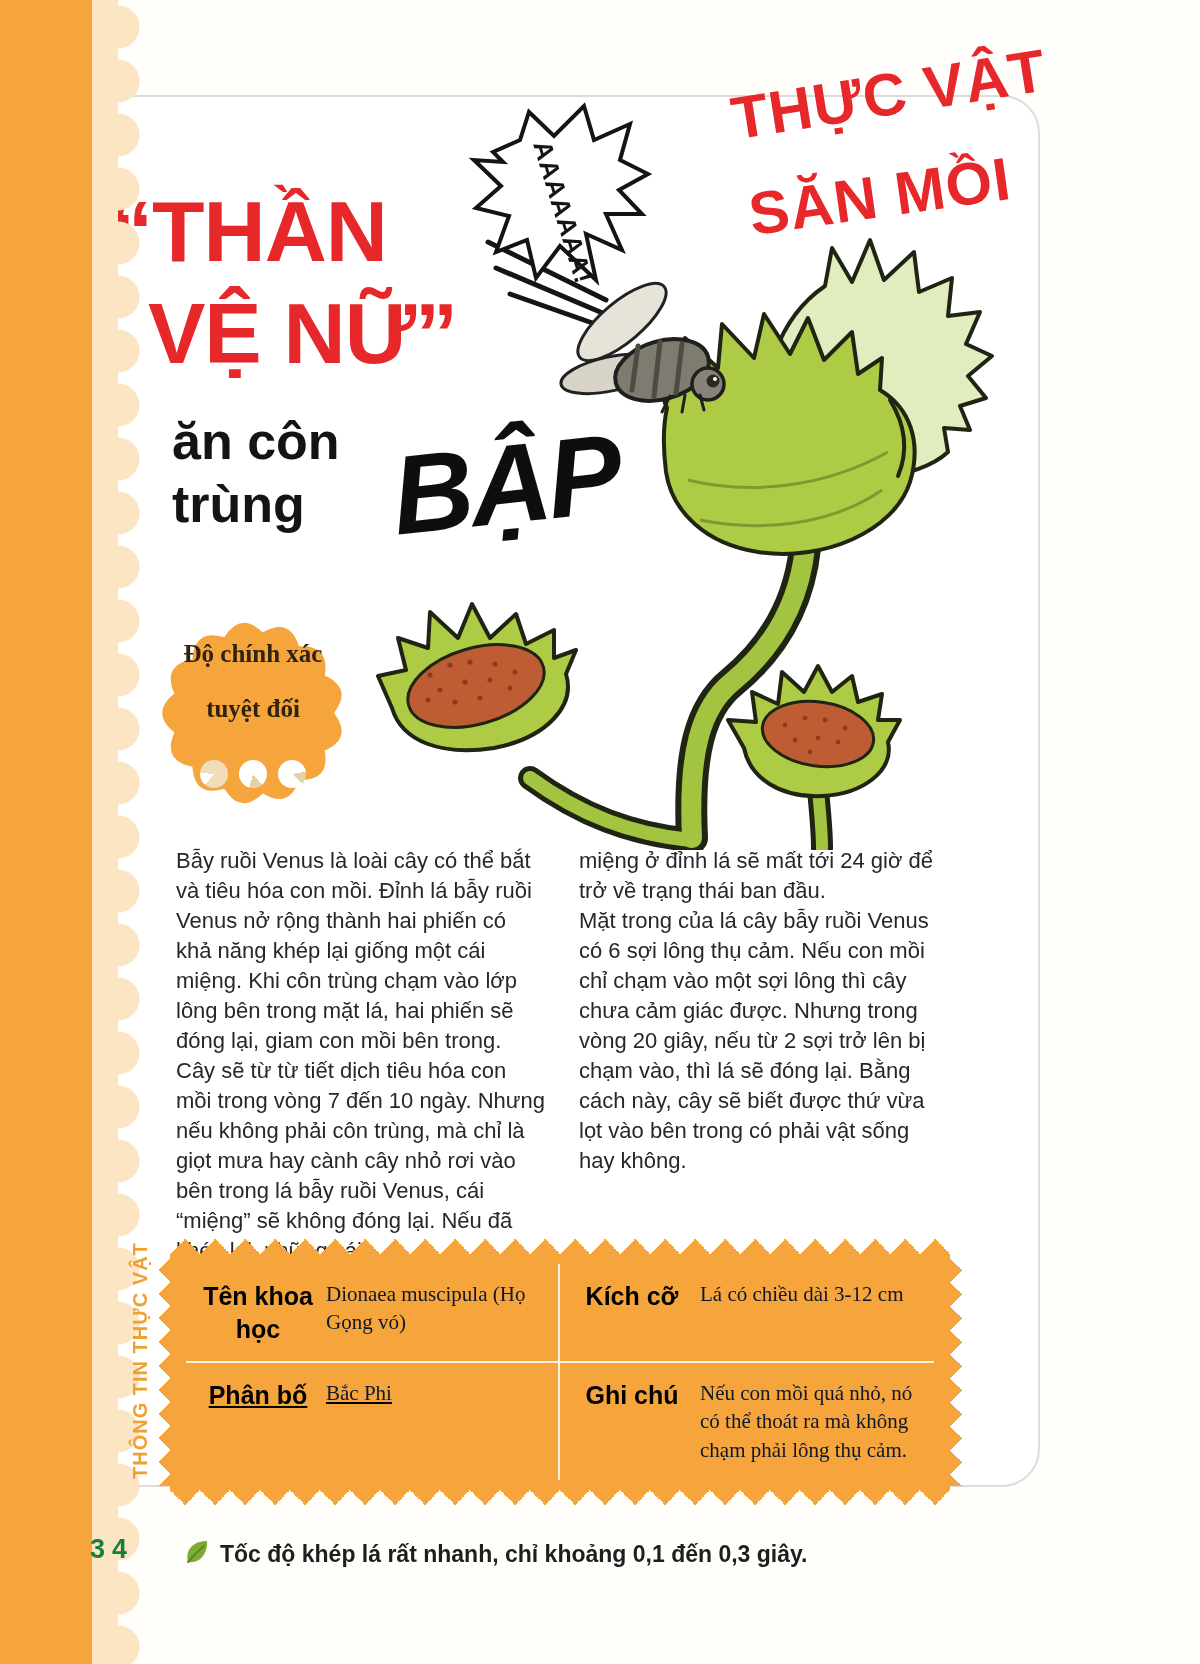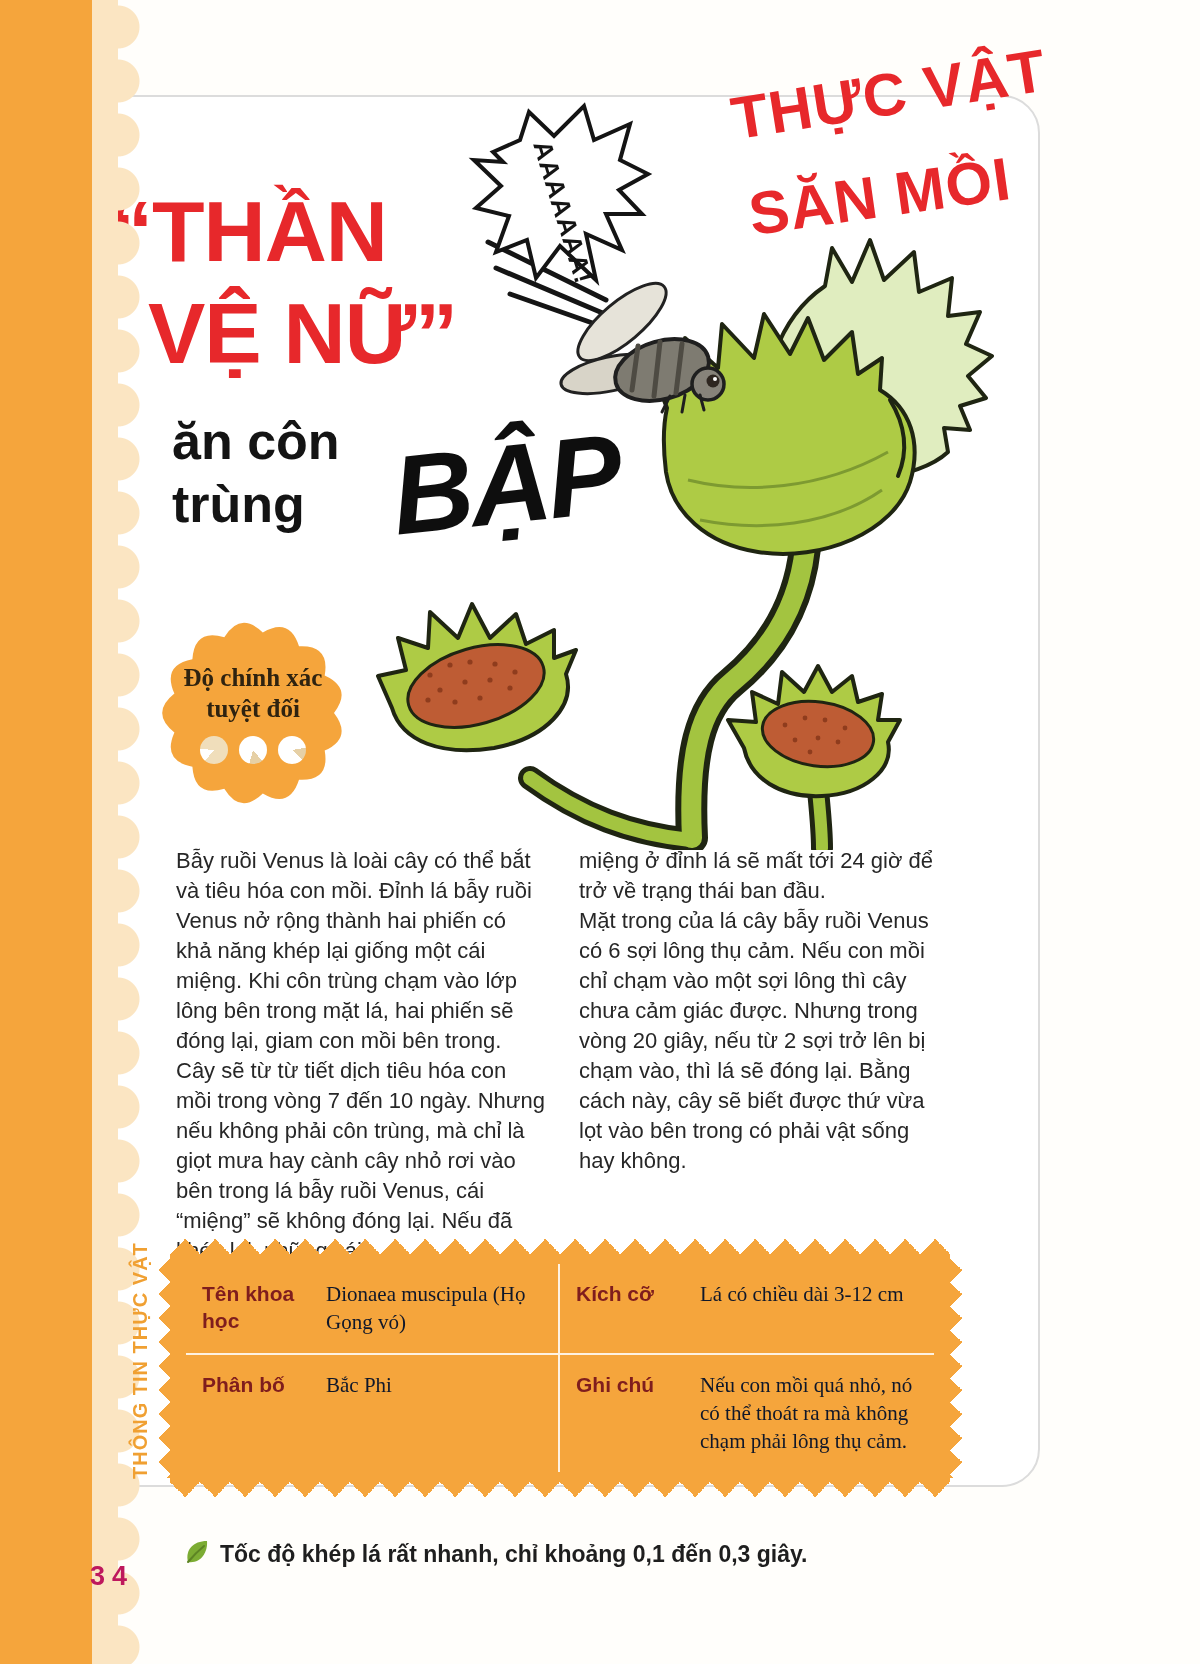--- a/index.html
+++ b/index.html
@@ -26,21 +26,21 @@
 
   .subtitle { position:absolute; left:172px; top:410px; width:210px; font-size:52px; font-weight:700; color:#141414; line-height:1.22; z-index:3; }
 
   .illus { position:absolute; left:370px; top:90px; width:670px; height:760px; z-index:2; }
 
   .snap { position:absolute; left:392px; top:420px; font-size:112px; font-weight:900; font-style:italic;
     color:#0E0E0E; transform:rotate(-6deg); letter-spacing:-3px; z-index:3; white-space:nowrap; }
 
   .badge { position:absolute; left:157px; top:617px; width:192px; height:192px; z-index:3; }
   .badge svg { position:absolute; inset:0; width:192px; height:192px; }
-  .badge-content { position:absolute; inset:0; display:flex; flex-direction:column; align-items:center; justify-content:center; }
+  .badge-content { position:absolute; inset:0; display:flex; flex-direction:column; align-items:center; justify-content:center;gap:24px; }
   .badge-line { font-family:"Liberation Serif","DejaVu Serif",serif; font-weight:700; font-size:25px; color:#2F2310; line-height:1.25; }
   .badge-dots { display:flex; gap:11px; margin-top:12px; }
   .dot { width:28px; height:28px; border-radius:50%; }
   .dot-1 { background:conic-gradient(from 220deg, #FFFFFF 0 55deg, #F0DEBB 0); }
   .dot-2 { background:conic-gradient(from 140deg, #E6D0A6 0 55deg, #FFFFFF 0); }
   .dot-3 { background:conic-gradient(from 80deg,  #E6D0A6 0 55deg, #FFFFFF 0); }
 
   .columns { position:absolute; left:176px; top:846px; width:772px; display:flex; gap:34px; z-index:3; }
   .col { width:369px; font-size:22px; line-height:30px; color:#272727; }
   .col p + p { }
@@ -52,30 +52,30 @@
   .zz-bottom { left:0; right:0; bottom:-15px; height:15px;
     background:conic-gradient(from -45deg at 50% 100%, #F5A53C 90deg, rgba(0,0,0,0) 0); background-size:30px 15px; }
   .zz-left { top:4px; bottom:4px; left:-12px; width:12px;
     background:conic-gradient(from 45deg at 0% 50%, #F5A53C 90deg, rgba(0,0,0,0) 0); background-size:12px 24px; }
   .zz-right { top:4px; bottom:4px; right:-12px; width:12px;
     background:conic-gradient(from 225deg at 100% 50%, #F5A53C 90deg, rgba(0,0,0,0) 0); background-size:12px 24px; }
   .table-body { background:#F5A53C; padding:10px 16px; display:grid; grid-template-columns:1fr 1fr; }
   .cell { display:flex; gap:12px; padding:16px; }
   .cell-0 { border-right:2px solid rgba(255,255,255,0.85); border-bottom:2px solid rgba(255,255,255,0.85); }
   .cell-1 { border-bottom:2px solid rgba(255,255,255,0.85); }
-  .cell-2 { border-right:2px solid rgba(255,255,255,0.85); }
-  .cell .lbl { flex:0 0 112px; font-weight:700; font-size:21px; color:#7f1d1d; line-height:1.3; }
+  .cell-2 { border-right:2px solid rgba(255,255,255,0.85);text-decoration:underline; }
+  .cell .lbl { flex:0 0 112px; font-weight:700; font-size:25px; color:#000000; line-height:1.3;text-align:center; }
   .cell .val { flex:1; font-family:"Liberation Serif","DejaVu Serif",serif; font-size:21px; color:#0f172a; line-height:1.35; }
 
   .vlabel { position:absolute; left:124px; top:1254px; width:32px; height:214px; z-index:6;
     writing-mode:vertical-rl; text-orientation:mixed; transform:rotate(180deg);
     font-weight:700; font-size:20px; letter-spacing:1px; color:#F0A032;
     display:flex; align-items:center; justify-content:center; white-space:nowrap; }
 
-  .page-number { position:absolute; left:90px; top:1534px; font-size:27px; font-weight:700; color:#be185d; letter-spacing:7px; z-index:6;margin-top:27px; }
+  .page-number { position:absolute; left:90px; top:1534px; font-size:27px; font-weight:700; color:#15803d; letter-spacing:7px; z-index:6; }
   .leaf-icon { position:absolute; left:184px; top:1538px; width:26px; height:30px; z-index:6; }
   .footer-note { position:absolute; left:220px; top:1541px; font-size:23px; font-weight:700; color:#1E1E1E; z-index:6; }
 </style>
 </head>
 <body>
 
 <div class="page">
 
   <div class="card"></div>
 

